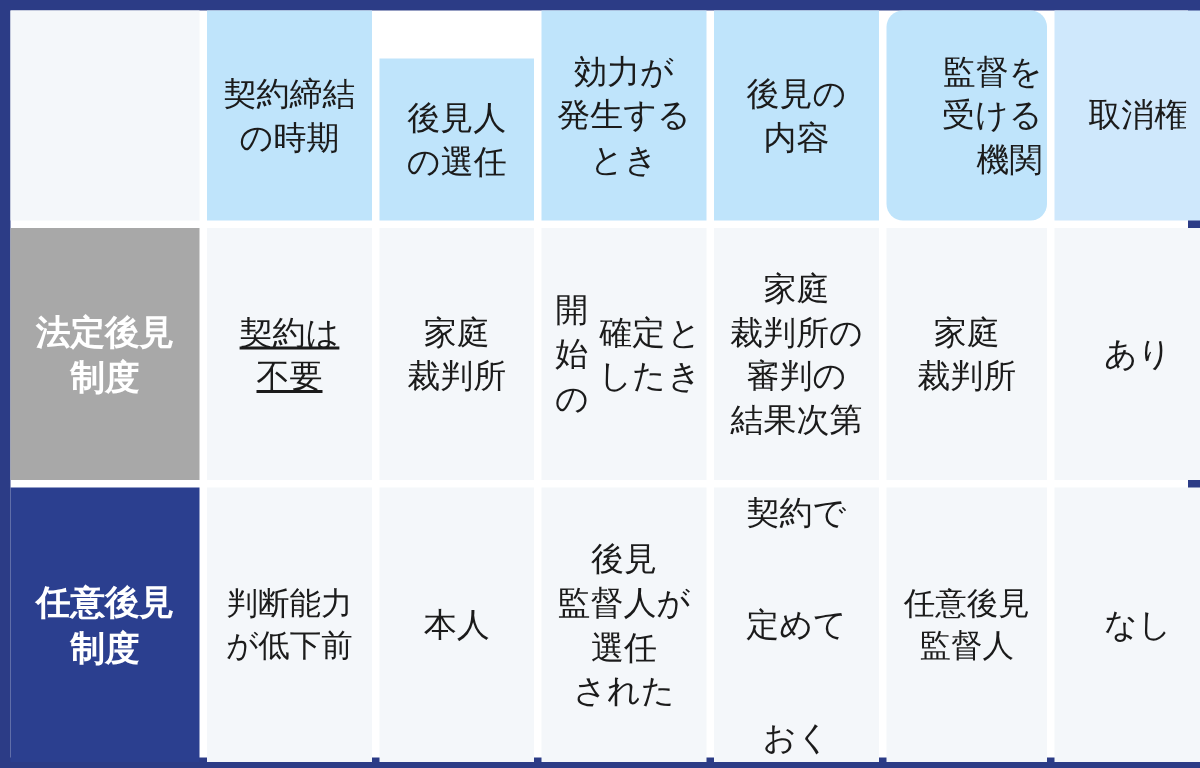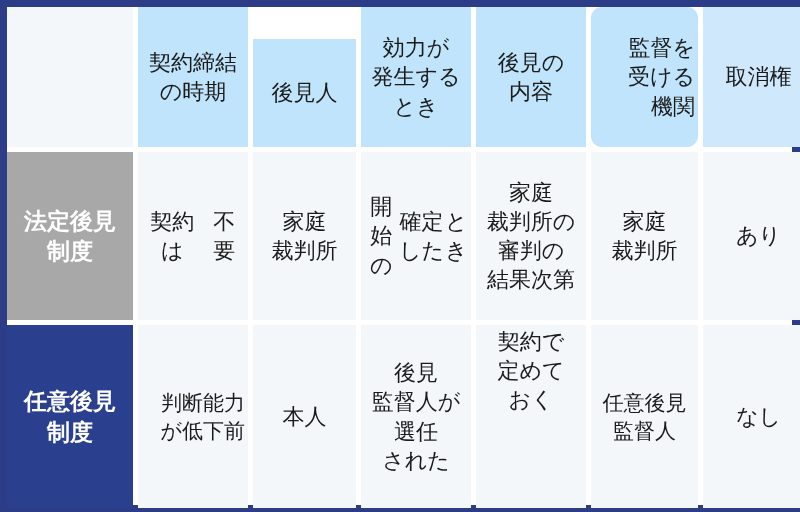--- a/index.html
+++ b/index.html
@@ -50,20 +50,21 @@
 <div id="frame">
   <div id="table-wrap">
 
     <div class="cell corner"></div>
     <div class="cell col-head" style="display: flex; flex-direction: column; align-items: center; justify-content: center;">
         <div>契約締結</div>
         <div>の時期</div>
       </div>
     <div class="cell col-head" style="display: flex; flex-direction: column; align-items: center; justify-content: center; margin-top: 32px;">
         <div>後見人</div>
+        <div>の選任</div>
       </div>
     <div class="cell col-head" style="display: flex; flex-direction: column; align-items: center; justify-content: center;">
         <div>効力が</div>
         <div>発生する</div>
         <div>とき</div>
       </div>
     <div class="cell col-head" style="display: flex; flex-direction: column; align-items: center; justify-content: center;">
         <div>後見の</div>
         <div>内容</div>
       </div>
@@ -71,21 +72,21 @@
         <div>監督を</div>
         <div>受ける</div>
         <div>機関</div>
       </div>
     <div class="cell col-head last">取消権</div>
 
     <div class="cell row-head gray" style="display: flex; flex-direction: column; align-items: center; justify-content: center;">
         <div>法定後見</div>
         <div>制度</div>
       </div>
-    <div class="cell data" style="display: flex; flex-direction: row; align-items: center; justify-content: center;">
+    <div class="cell data" style="display: flex; flex-direction: column; align-items: center; justify-content: center; text-decoration: underline;">
         <div>契約は</div>
         <div>不要</div>
       </div>
     <div class="cell data" style="display: flex; flex-direction: column; align-items: center; justify-content: center;">
         <div>家庭</div>
         <div>裁判所</div>
       </div>
     <div class="cell data" style="display: flex; flex-direction: row; align-items: center; justify-content: space-between;">
         <div>開始の</div>
         <div>確定した</div>
@@ -100,32 +101,32 @@
     <div class="cell data" style="display: flex; flex-direction: column; align-items: center; justify-content: center;">
         <div>家庭</div>
         <div>裁判所</div>
       </div>
     <div class="cell data">あり</div>
 
     <div class="cell row-head navy" style="display: flex; flex-direction: column; align-items: center; justify-content: center;">
         <div>任意後見</div>
         <div>制度</div>
       </div>
-    <div class="cell data small" style="display: flex; flex-direction: column; align-items: flex-end; justify-content: center;">
+    <div class="cell data small" style="display: flex; flex-direction: column; align-items: center; justify-content: center;">
         <div>判断能力</div>
         <div>が低下前</div>
       </div>
     <div class="cell data">本人</div>
     <div class="cell data" style="display: flex; flex-direction: column; align-items: center; justify-content: center;">
         <div>後見</div>
         <div>監督人が</div>
         <div>選任</div>
         <div>された</div>
       </div>
-    <div class="cell data" style="display: flex; flex-direction: column; align-items: center; justify-content: flex-start;">
+    <div class="cell data" style="display: flex; flex-direction: column; align-items: center; justify-content: space-between;">
         <div>契約で</div>
         <div>定めて</div>
         <div>おく</div>
       </div>
     <div class="cell data small" style="display: flex; flex-direction: column; align-items: center; justify-content: center;">
         <div>任意後見</div>
         <div>監督人</div>
       </div>
     <div class="cell data">なし</div>
 

